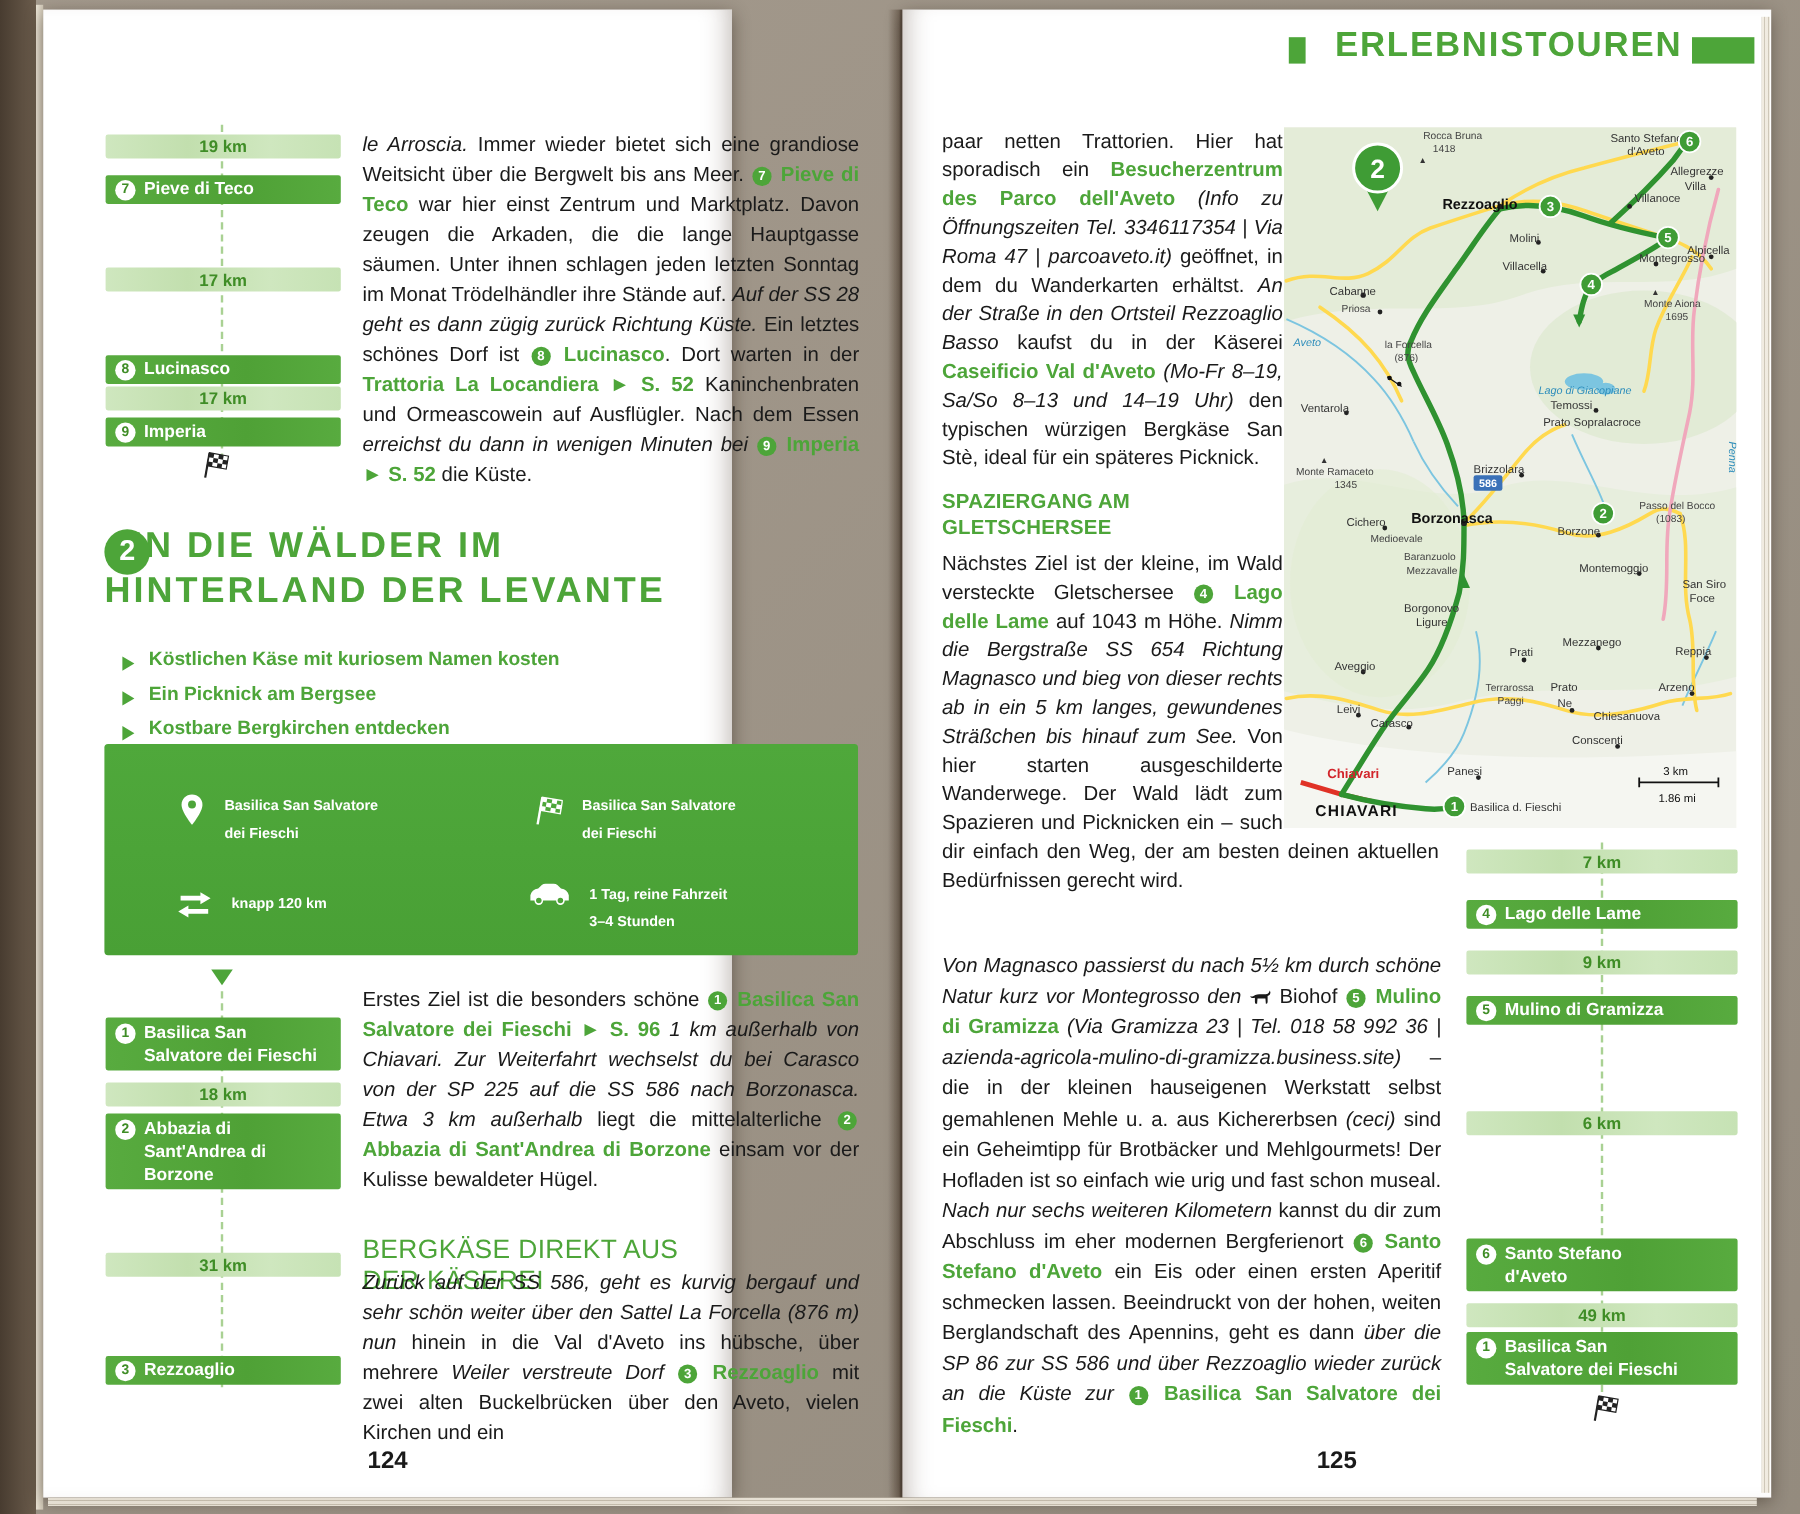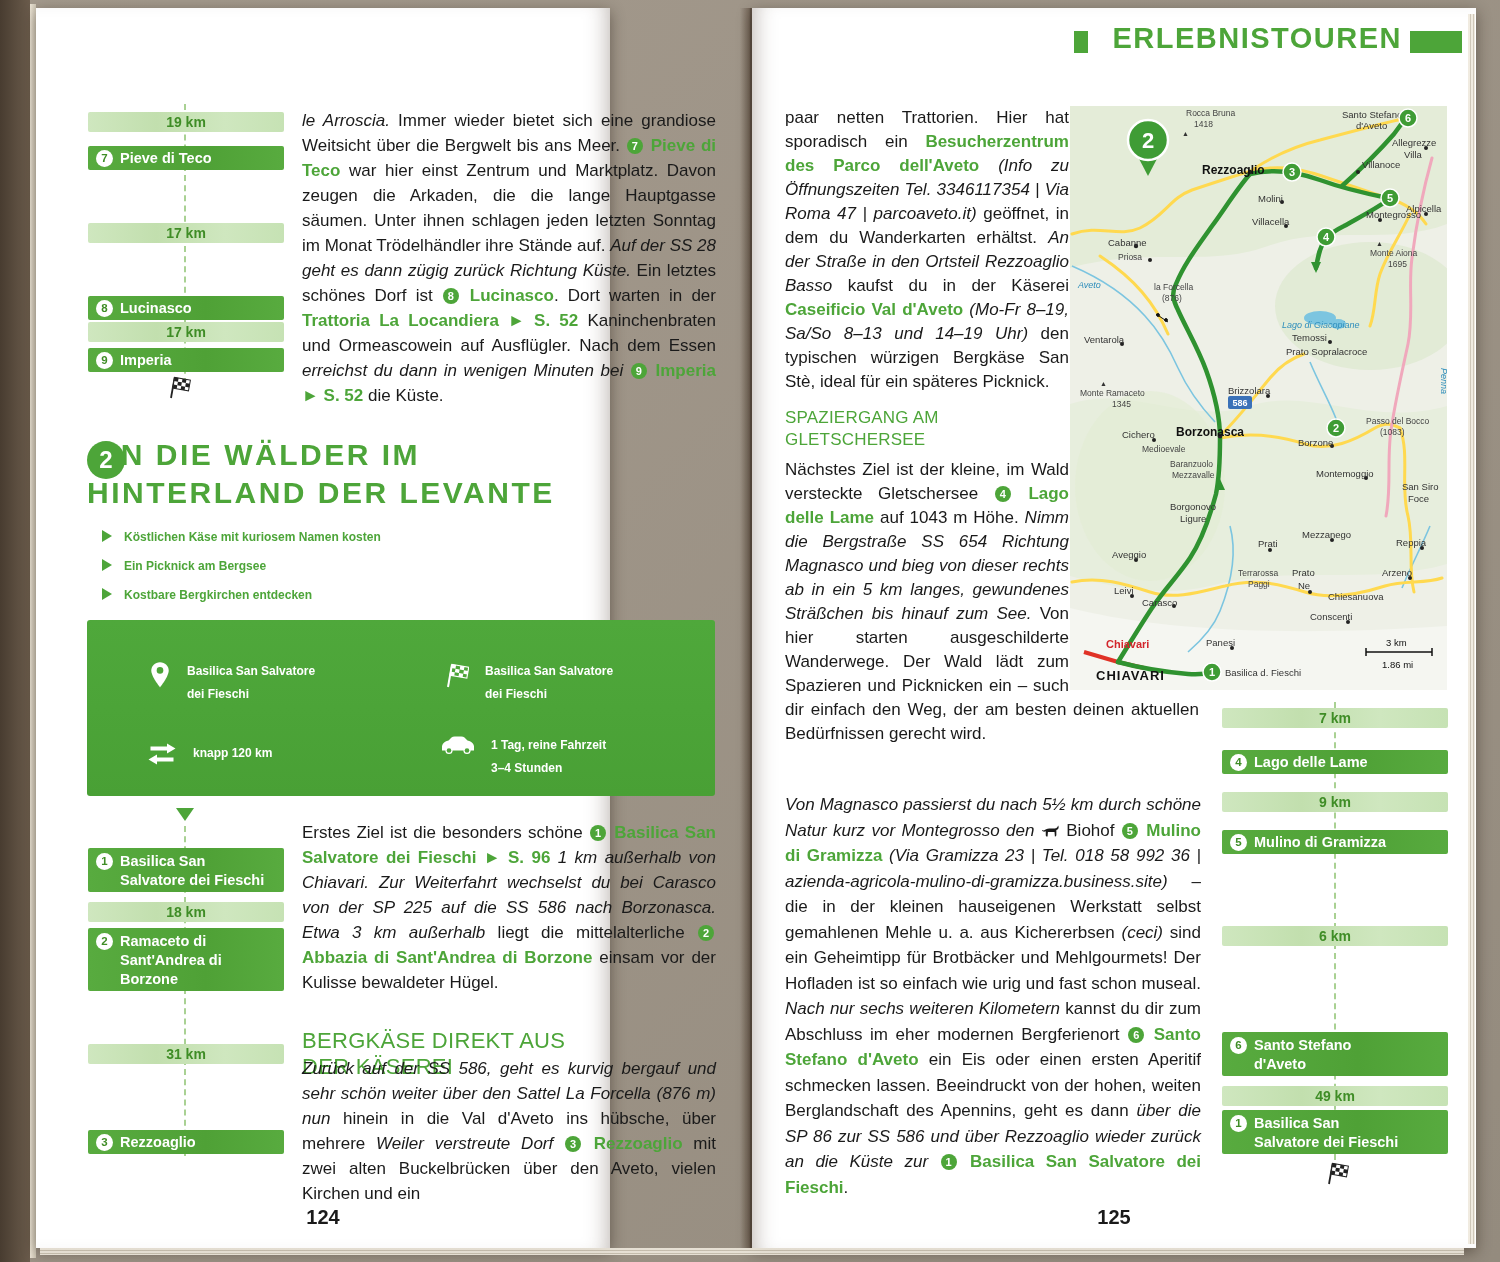--- a/index.html
+++ b/index.html
@@ -44,37 +44,37 @@
   .subhead{position:absolute;color:var(--green);font-weight:400;font-size:22px;letter-spacing:.3px}
 
   
   .section-head{position:absolute;left:51px;top:428px;width:630px}
   .section-num{position:absolute;left:0;top:5px;width:38px;height:38px;border-radius:50%;background:var(--green);color:#fff;font-size:24px;font-weight:700;text-align:center;line-height:38px}
   .sh-line{font-size:30px;font-weight:700;letter-spacing:2.5px;color:var(--green);line-height:38px}
   .sh-line.one{margin-left:23px}
 
   
   .highlights{position:absolute;left:66px;top:522px;list-style:none}
-  .highlights li{display:flex;align-items:flex-start;gap:12px;height:29px;color:var(--green);font-weight:700;font-size:12px}
+  .highlights li{display:flex;align-items:flex-end;gap:12px;height:29px;color:var(--green);font-weight:700;font-size:16px}
   .tri-right{width:0;height:0;border-left:10px solid var(--green);border-top:6px solid transparent;border-bottom:6px solid transparent}
 
   
   .infobox{position:absolute;left:51px;top:612px;width:628px;height:176px;background:linear-gradient(180deg,#4fa83b,#49a035);border-radius:3px;color:#fff}
   .ib-item{position:absolute;display:flex;gap:16px;align-items:flex-start}
   .ib-text{font-size:12px;font-weight:700;line-height:23px}
   .ib-icon{flex:none;margin-top:1px}
 
   .arrow-down{position:absolute;left:140px;top:800px;width:0;height:0;border-top:13px solid var(--green);border-left:9px solid transparent;border-right:9px solid transparent}
 
   .pagenum{position:absolute;left:0;top:1198px;width:100%;text-align:center;font-size:20px;font-weight:700}
 
   
   .flow-col{position:absolute;left:33px;top:98px;width:414px;font-size:17px;line-height:24px;text-align:justify}
   .map-spacer{float:right;width:130px;height:592px}
-  .flow-col h4{color:var(--green);font-weight:400;font-size:17px;letter-spacing:.2px;margin:13px 0 7px;line-height:22px;text-align:left}
+  .flow-col h4{color:var(--green);font-weight:700;font-size:17px;letter-spacing:.2px;margin:13px 0 7px;line-height:22px;text-align:left}
   .flow-col p{text-align:justify}
 
   
   .map{position:absolute;left:318px;top:98px;width:377px;height:584px}
   .map svg{display:block}
   .ml-town{font-size:9.5px;fill:#333}
   .ml-townb{font-size:12px;font-weight:700;fill:#111}
   .ml-small{font-size:8.5px;fill:#444}
   .ml-water{font-size:9px;fill:#2d8dbb;font-style:italic}
   .ml-red{font-size:11px;fill:#d2252b;font-weight:700}
@@ -203,21 +203,21 @@
 
     <div class="arrow-down"></div>
     <div class="dash-v" style="left:148px;top:818px;height:330px"></div>
     <div class="stop-bar two" style="left:52px;top:840px">
       <span class="bar-num">1</span>
       <span><span>Basilica San</span><br><span>Salvatore dei Fieschi</span></span>
     </div>
     <div class="km-bar" style="left:52px;top:894px">18 km</div>
     <div class="stop-bar two" style="left:52px;top:920px">
       <span class="bar-num">2</span>
-      <span><span>Ramaceto di</span><br><span>Sant'Andrea di Borzone</span></span>
+      <span><span>Abbazia di</span><br><span>Sant'Andrea di Borzone</span></span>
     </div>
     <div class="km-bar" style="left:52px;top:1036px">31 km</div>
     <div class="stop-bar" style="left:52px;top:1122px">
       <span class="bar-num">3</span>
       <span>Rezzoaglio</span>
     </div>
 
     <p class="para" style="left:266px;top:812px;width:414px"><span class="seg-n">Erstes Ziel ist die besonders schöne </span><span class="inline-num">1</span><span class="seg-g"> Basilica San Salvatore dei Fieschi ► S. 96</span><span class="seg-n"> </span><span class="seg-i">1 km außerhalb von Chiavari. Zur Weiterfahrt wechselst du bei Carasco von der SP 225 auf die SS 586 nach Borzonasca. Etwa 3 km außerhalb</span><span class="seg-n"> liegt die mittelalterliche </span><span class="inline-num">2</span><span class="seg-g"> Abbazia di Sant'Andrea di Borzone</span><span class="seg-n"> einsam vor der Kulisse bewaldeter Hügel.</span></p>
     <h4 class="subhead" style="left:266px;top:1020px">BERGKÄSE DIREKT AUS DER KÄSEREI</h4>
     <p class="para" style="left:266px;top:1048px;width:414px"><span class="seg-i">Zurück auf der SS 586, geht es kurvig bergauf und sehr schön weiter über den Sattel La Forcella (876 m) nun</span><span class="seg-n"> hinein in die Val d'Aveto ins hübsche, über mehrere </span><span class="seg-i">Weiler verstreute Dorf </span><span class="inline-num">3</span><span class="seg-g"> Rezzoaglio</span><span class="seg-n"> mit zwei alten Buckelbrücken über den Aveto, vielen Kirchen und ein</span></p>

